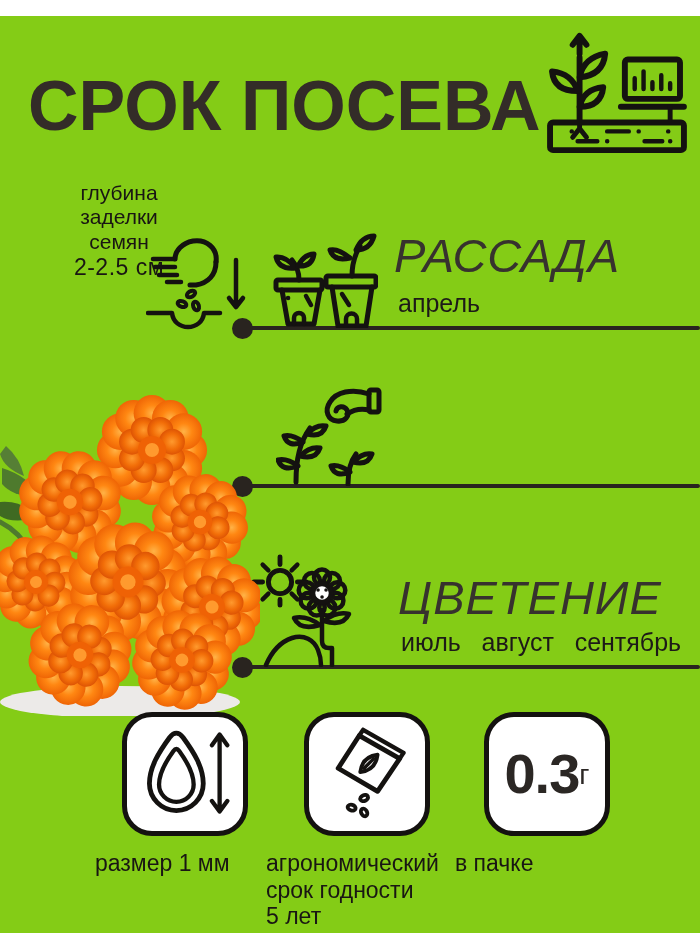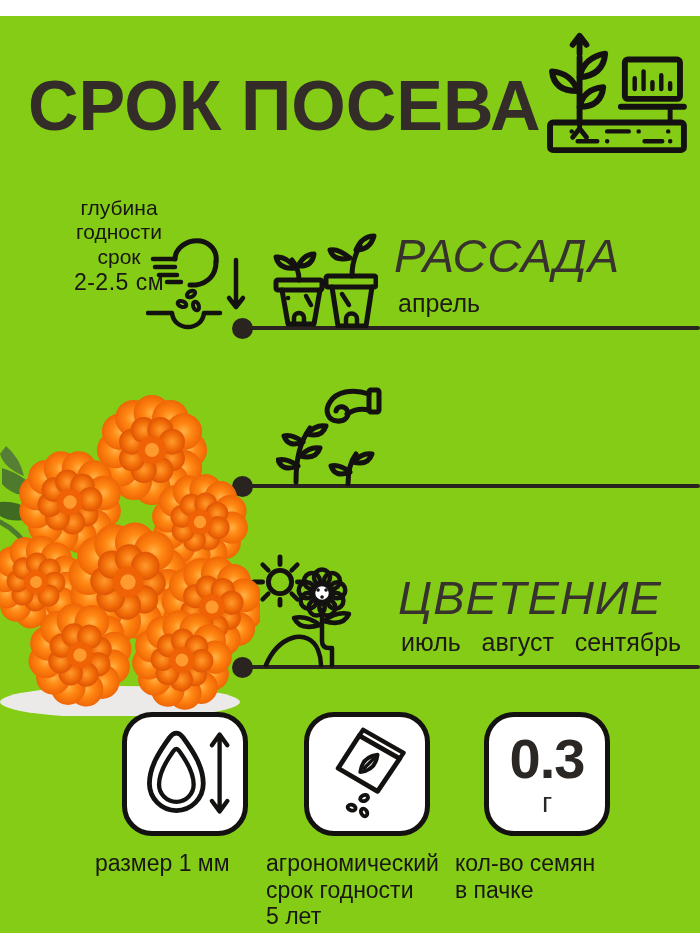--- a/index.html
+++ b/index.html
@@ -8,21 +8,21 @@
     background:#84cc16;overflow:hidden;
     font-family:"Liberation Sans","DejaVu Sans",sans-serif;
     color:#1d1a18;
   }
   .abs{position:absolute;}
   .title{
     left:28px;top:52px;font-size:70px;font-weight:700;letter-spacing:0px;
     color:#332c28;white-space:nowrap;line-height:1.1;
   }
   .depth-note{
-    left:40px;top:180px;width:158px;text-align:center;
+    left:40px;top:165px;width:158px;text-align:center;
     font-size:21px;font-weight:400;line-height:1.16;color:#191613;
   }
   .depth-note .num{font-size:23px;letter-spacing:0.5px;}
   .stage-name{
     font-size:47px;font-weight:300;letter-spacing:1px;color:#37322e;
     white-space:nowrap;line-height:1;font-style:italic;
   }
   .months{
     font-size:25px;font-weight:400;color:#1d1a18;word-spacing:0.55em;
     white-space:nowrap;line-height:1;
@@ -32,21 +32,21 @@
   .spec-box{
     width:116px;height:114px;border:5px solid #141210;border-radius:30px;
     background:#fff;display:flex;align-items:center;justify-content:center;
   }
   .spec-label{
     top:834px;text-align:left;font-size:23px;font-weight:400;
     line-height:1.16;color:#191613;
   }
   .qty-value{font-size:56px;font-weight:700;color:#2b2724;line-height:1;letter-spacing:-1px;}
   .qty-unit{font-size:28px;font-weight:400;color:#2b2724;line-height:1;margin-top:2px;text-align:center;}
-  .qty-wrap{display:flex;flex-direction:column;align-items:center;}
+  .qty-wrap{display:flex;align-items:center;}
   svg.icon{display:block;}
   svg.icon *{vector-effect:none;}
 </style>
 </head>
 <body>
 
 <div class="canvas">
 
   <div class="abs title">СРОК ПОСЕВА</div>
 
@@ -61,22 +61,22 @@
     <path d="M94,60 V49 M103,60 V42 M112,60 V53 M121,60 V46 M130,60 V54" stroke-width="4.5"></path>
     <path d="M80,78 H144"></path>
     <path d="M130,78 V94" stroke-width="5"></path>
     <rect x="8" y="94" width="136" height="28" rx="3"></rect>
     <path d="M66,103 H88 M36,113 H56 M104,113 H122" stroke-width="4.5"></path>
     <path d="M30,103 h0.1 M98,103 h0.1 M128,103 h0.1 M66,113 h0.1 M130,113 h0.1" stroke-width="4.5"></path>
   </svg>
 
   <div class="abs depth-note">
     <div>глубина</div>
-    <div>годности</div>
-    <div>срок</div>
+    <div>заделки</div>
+    <div>семян</div>
     <div class="num">2-2.5 см</div>
   </div>
 
   <svg class="abs icon" style="left:146px;top:218px;" width="104" height="96" viewBox="0 0 104 96" fill="none" stroke="#141210" stroke-width="5" stroke-linecap="round" stroke-linejoin="round">
     <path d="M70,28 C72,14 60,5 47,7 C36,9 29,17 29,25"></path>
     <path d="M29,25 H7 M29,33 H9 M31,41 H13 M35,48 H21" stroke-width="4.5"></path>
     <path d="M70,28 C70,41 62,49 50,51 H44"></path>
     <ellipse cx="45" cy="60" rx="4.5" ry="2.8" transform="rotate(-30 45 60)" stroke-width="4"></ellipse>
     <ellipse cx="36" cy="70" rx="4.5" ry="2.8" transform="rotate(20 36 70)" stroke-width="4"></ellipse>
     <ellipse cx="50" cy="72" rx="4.5" ry="2.8" transform="rotate(70 50 72)" stroke-width="4"></ellipse>
@@ -238,17 +238,16 @@
     <div>размер 1 мм</div>
   </div>
 
   <div class="abs spec-label" style="left:266px;width:204px;">
     <div>агрономический</div>
     <div>срок годности</div>
     <div>5 лет</div>
   </div>
 
   <div class="abs spec-label" style="left:455px;width:184px;">
-    <div>кол-во семян</div>
     <div>в пачке</div>
   </div>
 
 </div>
 
 </body></html>

